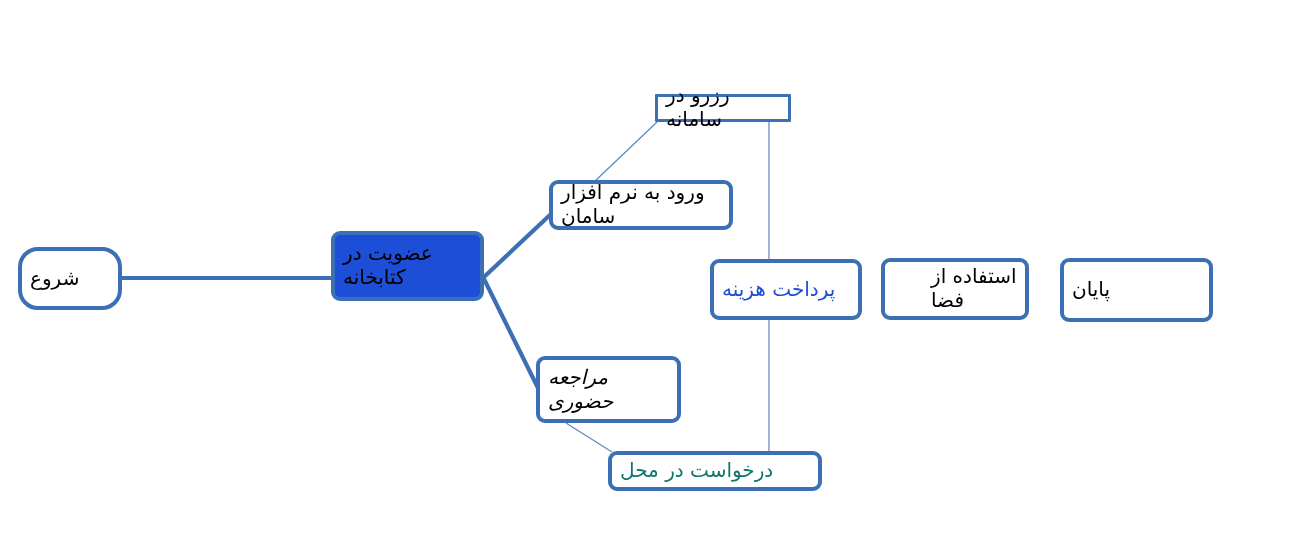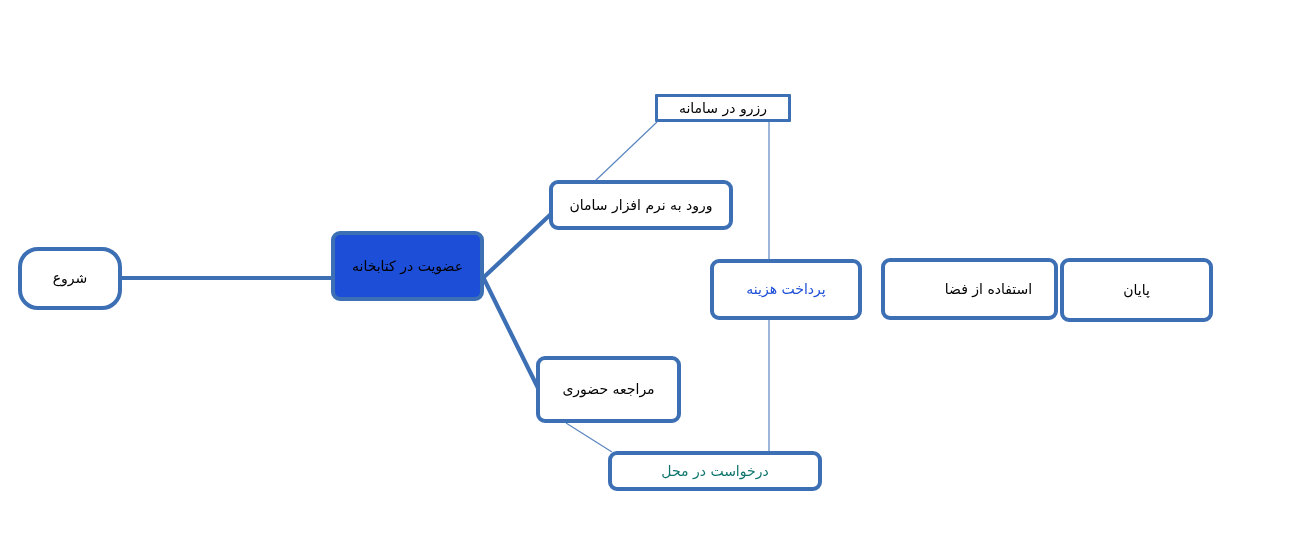--- a/index.html
+++ b/index.html
@@ -27,25 +27,25 @@
     pointer-events: none;
   }
   .node {
     position: absolute;
     box-sizing: border-box;
     border: 4px solid #3d6fb4;
     background: #ffffff;
     display: flex;
     align-items: center;
     justify-content: center;
-    text-align: center;
+    text-align: left;
     color: #000000;
     direction: rtl;
     line-height: 1.18;
-    font-size: 14px;
+    font-size: 20px;
     font-family: "DejaVu Sans", "Liberation Sans", sans-serif;
     padding: 2px 8px;
     z-index: 5;
   }
   .node.rounded { border-radius: 9px; }
   .node.square  { border-radius: 1px; border-width: 3px; }
   .node .label { display: block; width: 100%; }
 </style>
 </head>
 <body>
@@ -66,29 +66,29 @@
       </div>
       <div class="node rounded" style="left: 331px; top: 231px; width: 153px; height: 70px; border-color: rgb(61, 111, 180); background: #1d4ed8; color: rgb(0, 0, 0);">
         <span class="label">عضویت در کتابخانه</span>
       </div>
       <div class="node rounded" style="left: 549px; top: 180px; width: 184px; height: 50px; border-color: rgb(61, 111, 180); background: rgb(255, 255, 255); color: rgb(0, 0, 0);">
         <span class="label">ورود به نرم افزار سامان</span>
       </div>
       <div class="node square" style="left: 655px; top: 94px; width: 136px; height: 28px; border-color: rgb(61, 111, 180); background: rgb(255, 255, 255); color: rgb(0, 0, 0);">
         <span class="label">رزرو در سامانه</span>
       </div>
-      <div class="node rounded" style="left: 536px; top: 356px; width: 145px; height: 67px; border-color: rgb(61, 111, 180); background: rgb(255, 255, 255); color: rgb(0, 0, 0);">
+      <div class="node rounded" style="left: 536px; top: 356px; width: 145px; height: 67px; border-color: rgb(61, 111, 180); background: rgb(255, 255, 255); color: rgb(0, 0, 0); font-style: italic;">
         <span class="label">مراجعه حضوری</span>
       </div>
       <div class="node rounded" style="left: 608px; top: 451px; width: 214px; height: 40px; border-color: rgb(61, 111, 180); background: rgb(255, 255, 255); color: #0f766e;">
         <span class="label">درخواست در محل</span>
       </div>
       <div class="node rounded" style="left: 710px; top: 259px; width: 152px; height: 61px; border-color: rgb(61, 111, 180); background: rgb(255, 255, 255); color: #1d4ed8;">
         <span class="label">پرداخت هزینه</span>
       </div>
-      <div class="node rounded" style="left: 881px; top: 258px; width: 177px; height: 62px; border-color: rgb(61, 111, 180); background: rgb(255, 255, 255); color: rgb(0, 0, 0); padding-left: 46px;">
+      <div class="node rounded" style="left: 881px; top: 258px; width: 148px; height: 62px; border-color: rgb(61, 111, 180); background: rgb(255, 255, 255); color: rgb(0, 0, 0); padding-left: 46px;">
         <span class="label">استفاده از فضا</span>
       </div>
       <div class="node rounded" style="left: 1060px; top: 258px; width: 153px; height: 64px; border-color: rgb(61, 111, 180); background: rgb(255, 255, 255); color: rgb(0, 0, 0);">
         <span class="label">پایان</span>
       </div>
     </div>
 </div>
 
 </body></html>

